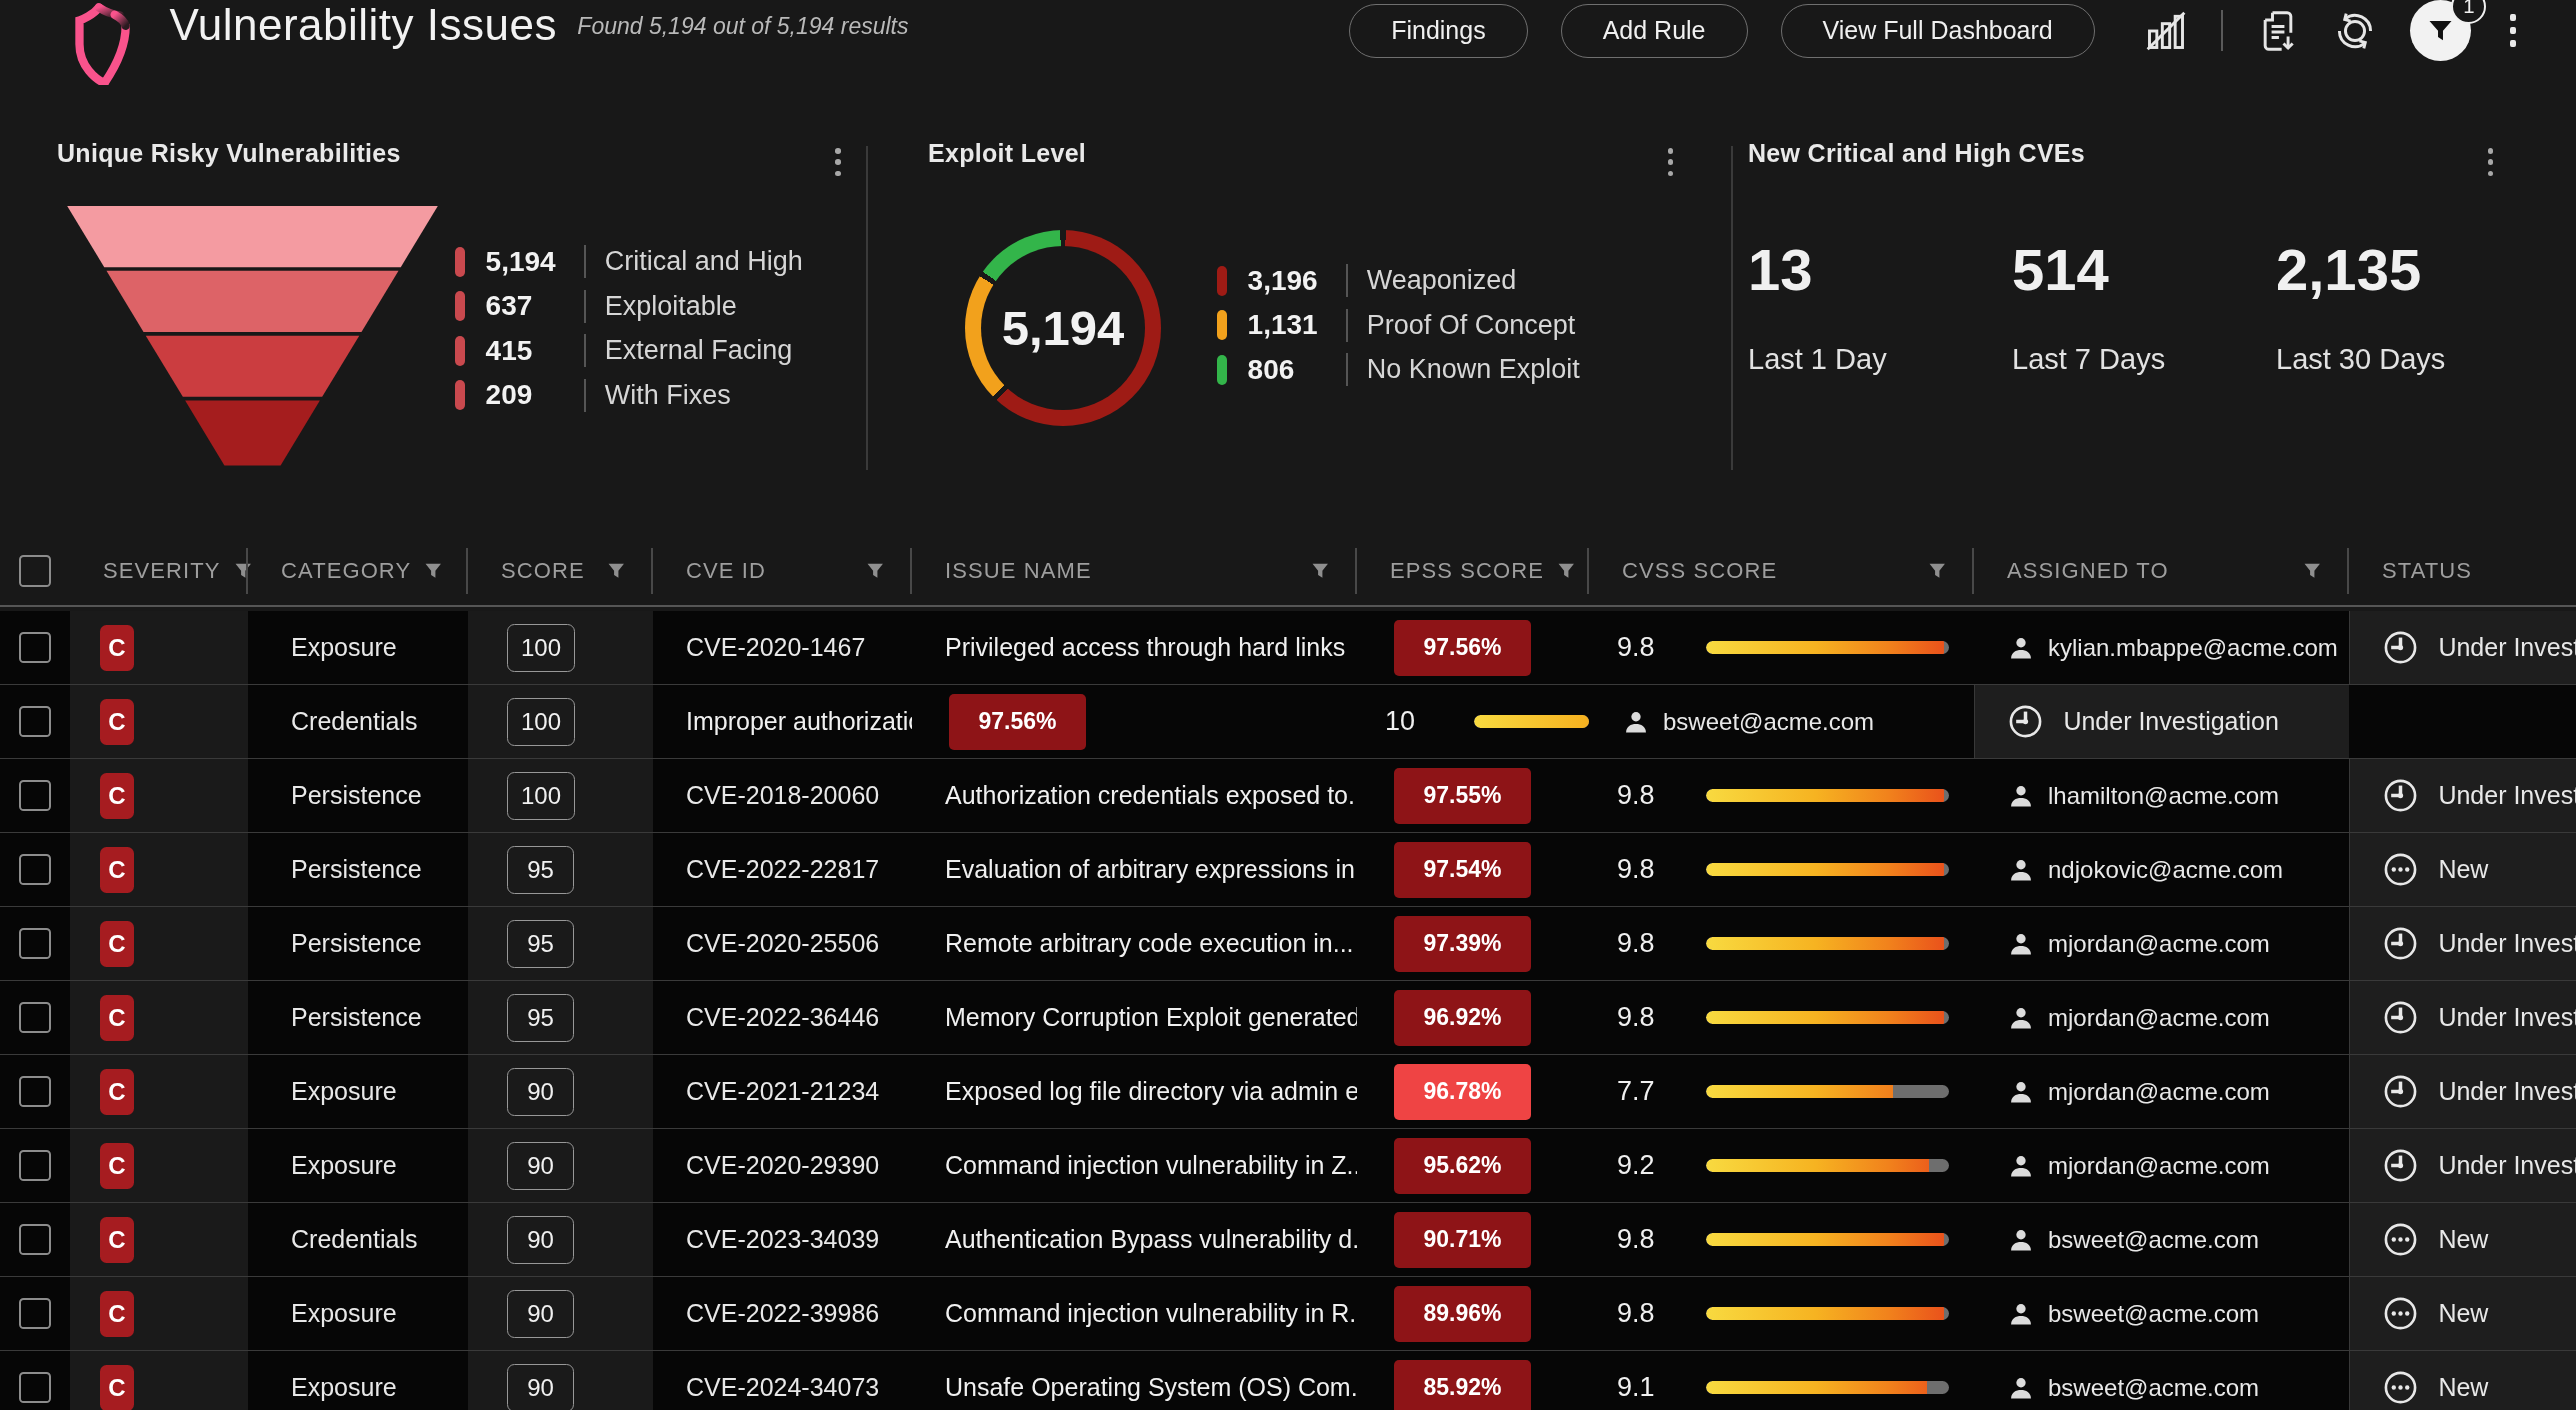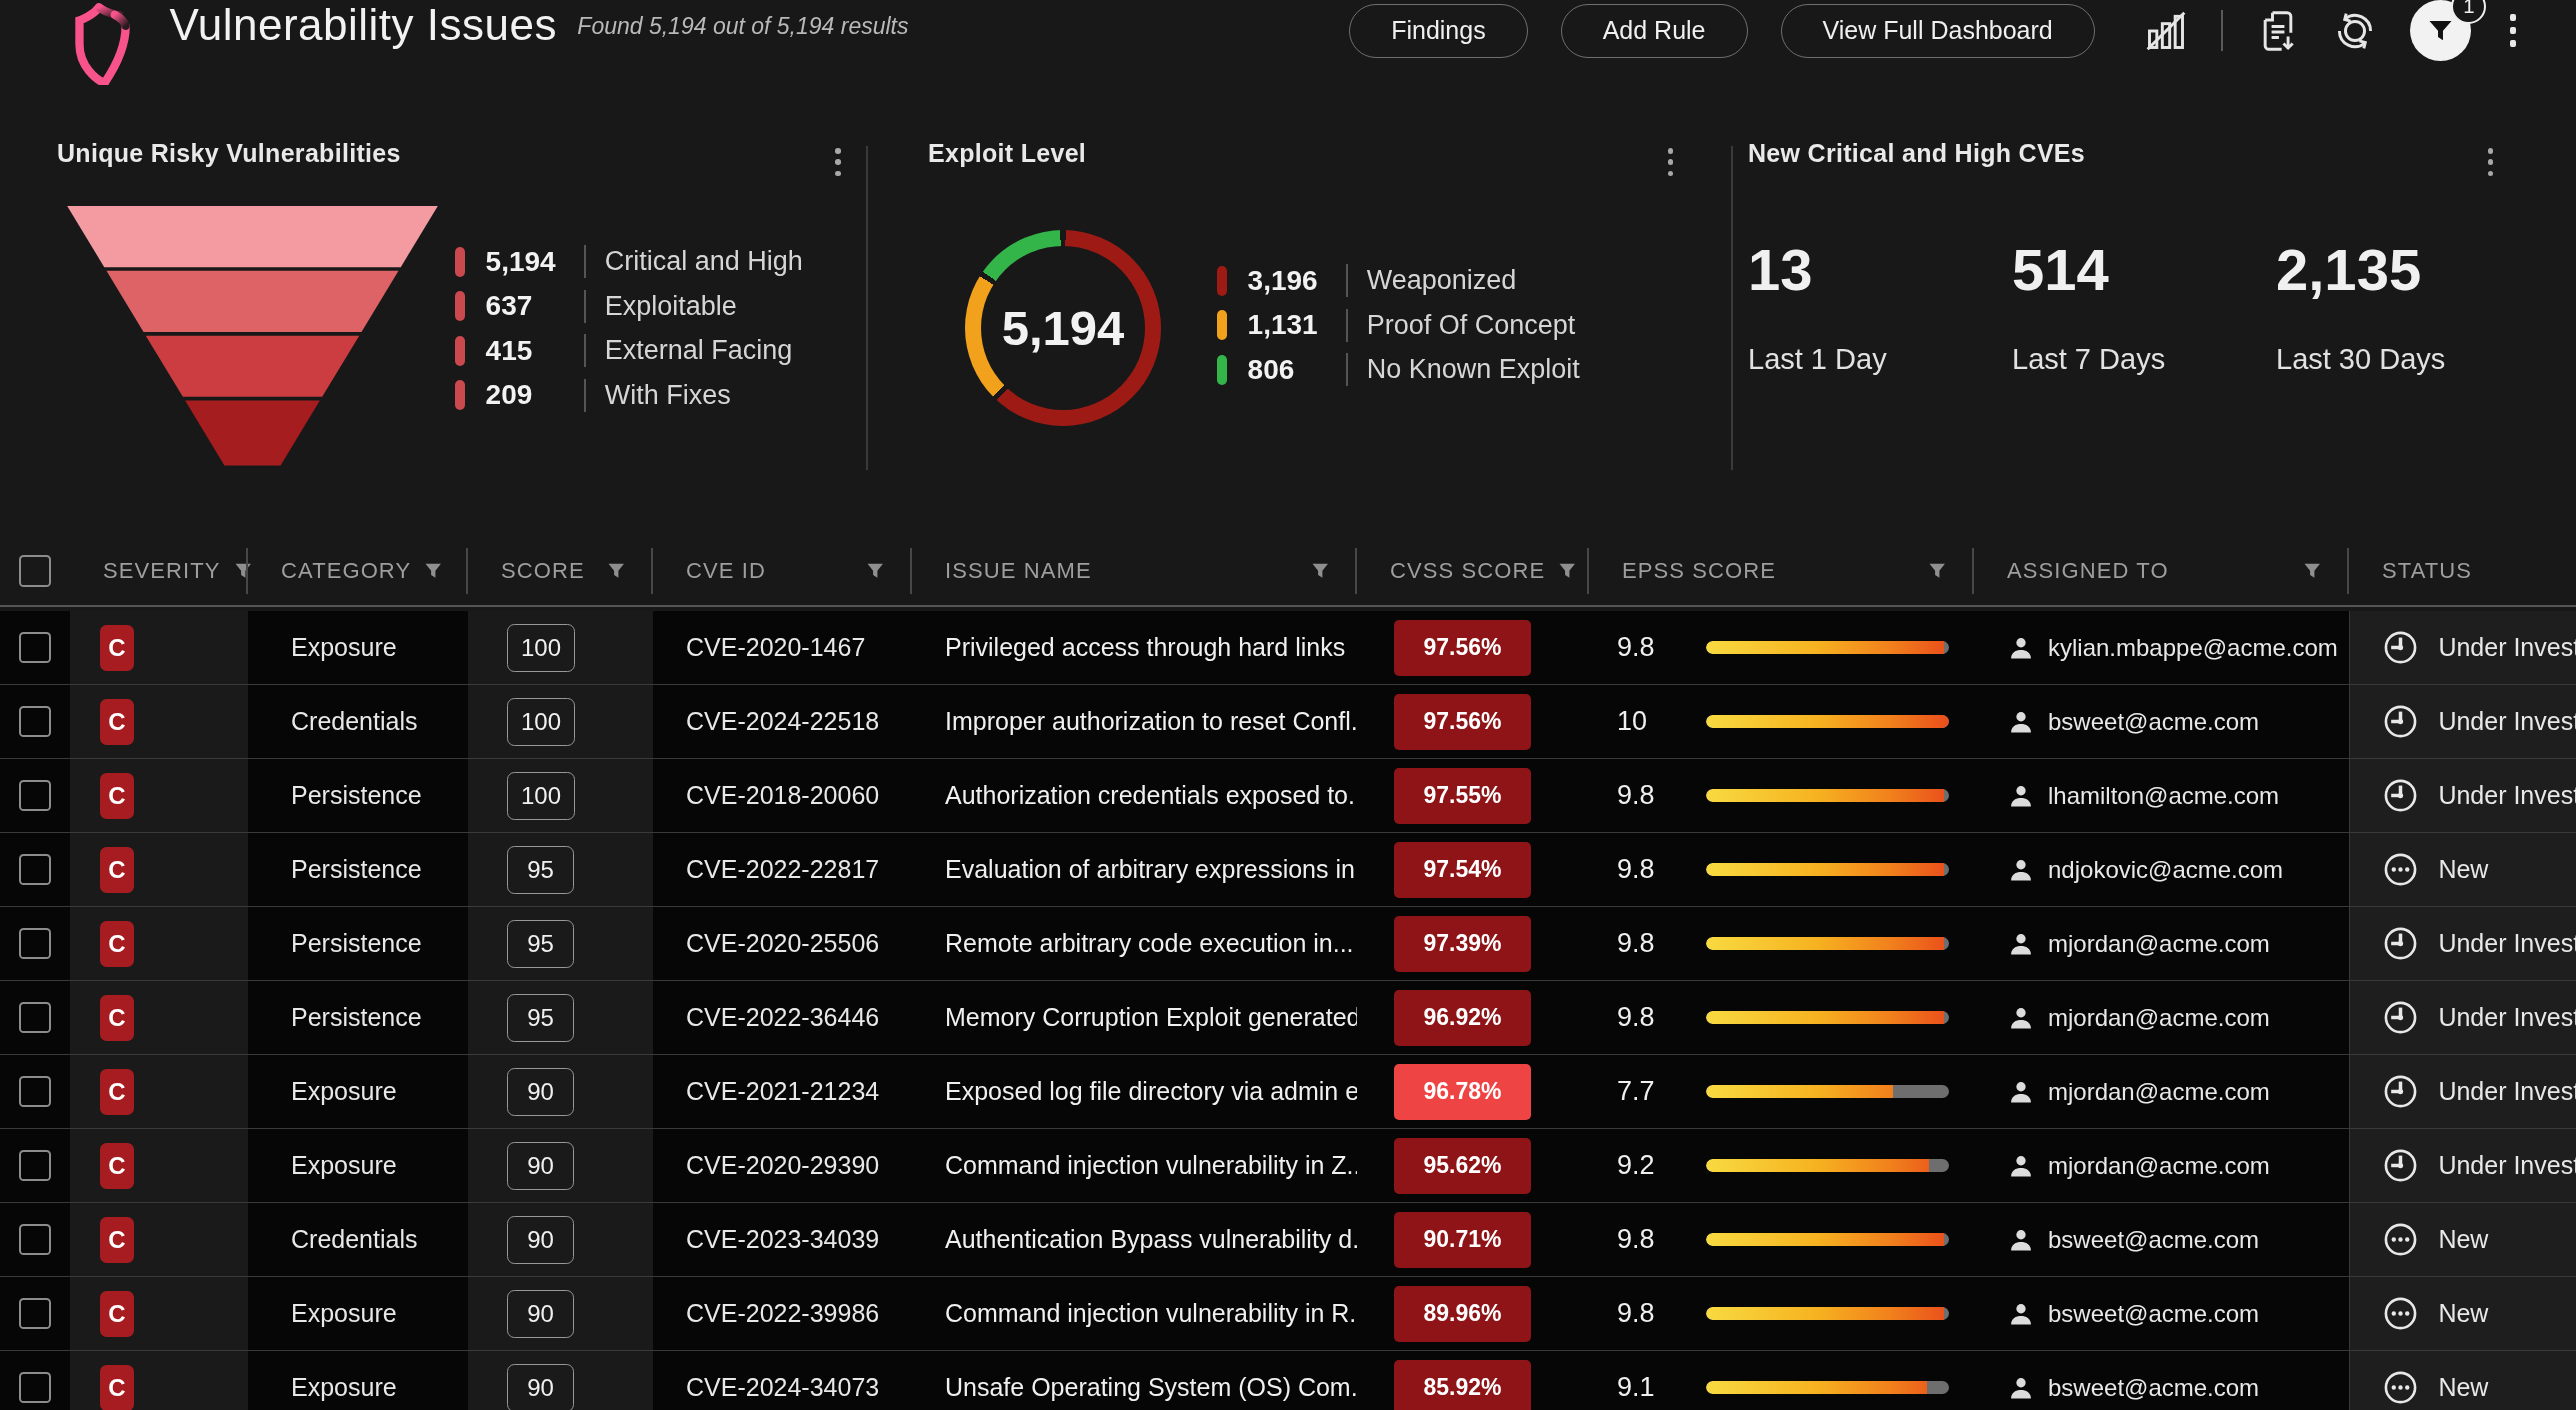--- a/index.html
+++ b/index.html
@@ -294,27 +294,27 @@
           <path d="M1 1.2h10L7.4 5.6v4.6L4.6 8.4V5.6z"></path>
         </svg>
       </div>
       <div class="th hasdiv">
         <span class="th-label">ISSUE NAME</span>
         <svg class="funnel-ico" viewBox="0 0 12 12" fill="#8f8f8f">
           <path d="M1 1.2h10L7.4 5.6v4.6L4.6 8.4V5.6z"></path>
         </svg>
       </div>
       <div class="th hasdiv">
-        <span class="th-label">CVSS SCORE</span>
+        <span class="th-label">EPSS SCORE</span>
         <svg class="funnel-ico" viewBox="0 0 12 12" fill="#8f8f8f">
           <path d="M1 1.2h10L7.4 5.6v4.6L4.6 8.4V5.6z"></path>
         </svg>
       </div>
       <div class="th hasdiv">
-        <span class="th-label">EPSS SCORE</span>
+        <span class="th-label">CVSS SCORE</span>
         <svg class="funnel-ico" viewBox="0 0 12 12" fill="#8f8f8f">
           <path d="M1 1.2h10L7.4 5.6v4.6L4.6 8.4V5.6z"></path>
         </svg>
       </div>
       <div class="th hasdiv">
         <span class="th-label">ASSIGNED TO</span>
         <svg class="funnel-ico" viewBox="0 0 12 12" fill="#8f8f8f">
           <path d="M1 1.2h10L7.4 5.6v4.6L4.6 8.4V5.6z"></path>
         </svg>
       </div>
@@ -369,21 +369,20 @@
         <div class="cell c-check">
           <span class="checkbox"></span>
         </div>
         <div class="cell c-sev">
           <span class="sev-badge" style="background: rgb(166, 28, 32);">C</span>
         </div>
         <div class="cell c-cat">Credentials</div>
         <div class="cell c-score">
           <span class="score-box">100</span>
         </div>
-        <div class="cell c-cve">CVE-2024-22518</div>
         <div class="cell c-issue">Improper authorization to reset Confl...</div>
         <div class="cell c-epss">
           <span class="epss-badge" style="background: rgb(142, 20, 23);">97.56%</span>
         </div>
         <div class="cell c-cvss">
           <span class="cvss-val">10</span>
           <span class="cvss-track">
             <span class="cvss-fill" style="width: 100%;">
               <i></i>
             </span>

